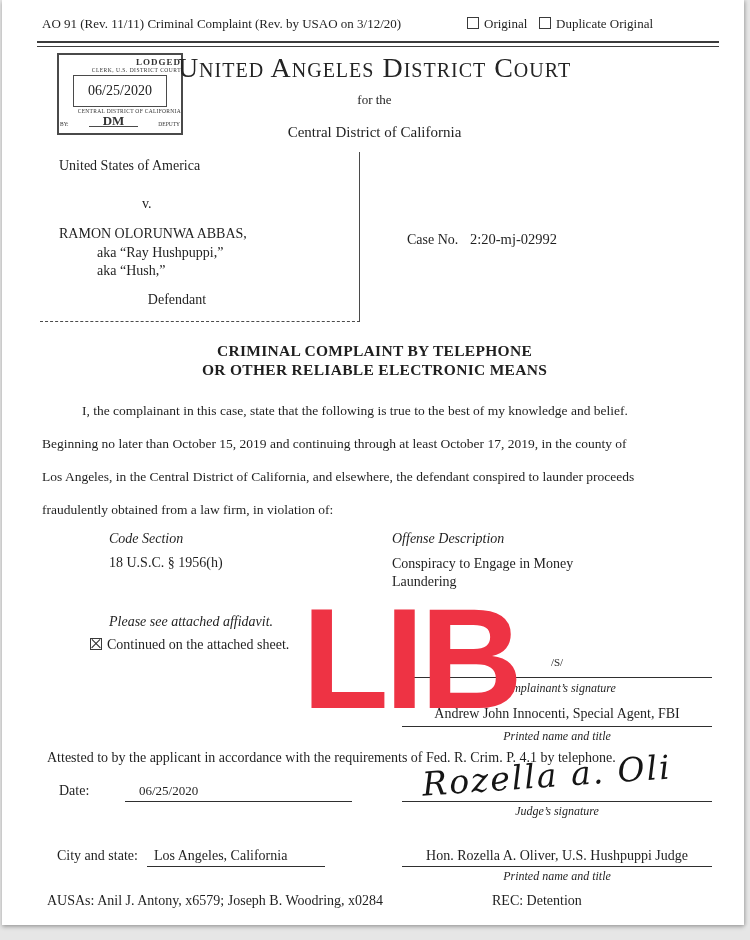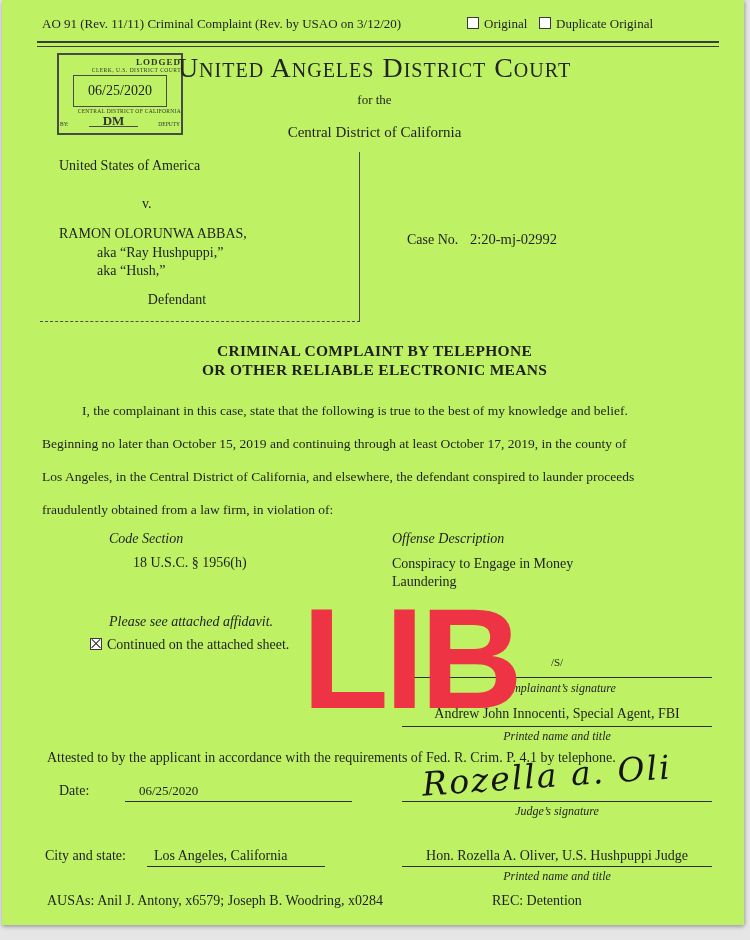--- a/index.html
+++ b/index.html
@@ -5,21 +5,21 @@
   html,body{margin:0;padding:0;}
   body{
     width:750px;height:940px;position:relative;
     background:#e6e6e6;
     font-family:"Liberation Serif", serif;
     color:#1f1f1f;
     overflow:hidden;
   }
   .page{
     position:absolute;left:2px;top:0;width:742px;height:925px;
-    background:#bef264;
+    background:#ffffff;
     box-shadow:0 2px 4px rgba(0,0,0,.28), 2px 0 3px rgba(0,0,0,.10);
   }
   .abs{position:absolute;}
   .it{font-style:italic;}
   .ctr{text-align:center;}
 
   
   .form-id{left:40px;top:16px;font-size:13px;}
   .hdr-chk1{left:465px;top:16px;font-size:13px;}
   .hdr-chk2{left:537px;top:16px;font-size:13px;}
@@ -64,21 +64,21 @@
   
   .bodyline{left:40px;width:690px;font-size:13.5px;white-space:nowrap;}
   .bl0{top:403px;padding-left:40px;}
   .bl1{top:436px;}
   .bl2{top:469px;}
   .bl3{top:502px;}
 
   
   .code-label{left:107px;top:531px;font-size:14px;}
   .off-label{left:390px;top:531px;font-size:14px;}
-  .code-value{left:107px;top:555px;font-size:14px;margin-left:24px;}
+  .code-value{left:107px;top:555px;font-size:14px;}
   .off-value{left:390px;top:555px;width:220px;font-size:14px;line-height:18px;}
 
   
   .facts-intro{left:88px;top:590px;font-size:14px;}
   .affidavit{left:107px;top:614px;font-size:14px;}
   .continued{left:88px;top:637px;font-size:14px;}
 
   
   .watermark{left:300px;top:588px;font-family:"Liberation Sans", sans-serif;font-weight:bold;font-size:142px;line-height:1;letter-spacing:-4px;z-index:5;}
 
@@ -96,21 +96,21 @@
 
   
   .date-label{left:57px;top:783px;font-size:14px;}
   .date-value{left:137px;top:783px;font-size:13px;}
   .date-line{left:123px;top:801px;width:227px;border-top:1.5px solid #2f2f2f;}
   .judge-sig{left:420px;top:756px;font-family:"DejaVu Serif", serif;font-style:italic;font-size:33px;letter-spacing:2px;color:#151515;transform:rotate(-4deg);z-index:6;}
   .judge-line{left:400px;top:801px;width:310px;border-top:1.5px solid #2f2f2f;}
   .judge-cap{top:804px;font-size:12px;}
 
   
-  .city-label{left:43px;top:848px;font-size:14px;}
+  .city-label{left:55px;top:848px;font-size:14px;}
   .city-value{left:152px;top:848px;font-size:14px;}
   .city-line{left:145px;top:866px;width:178px;border-top:1.5px solid #2f2f2f;}
   .judge-printed{top:848px;font-size:14px;}
   .judge-printed-line{left:400px;top:866px;width:310px;border-top:1.5px solid #2f2f2f;}
   .judge-printed-cap{top:869px;font-size:12px;}
 
   
   .ausas{left:45px;top:893px;font-size:14px;}
   .rec{left:490px;top:893px;font-size:14px;}
 </style>

